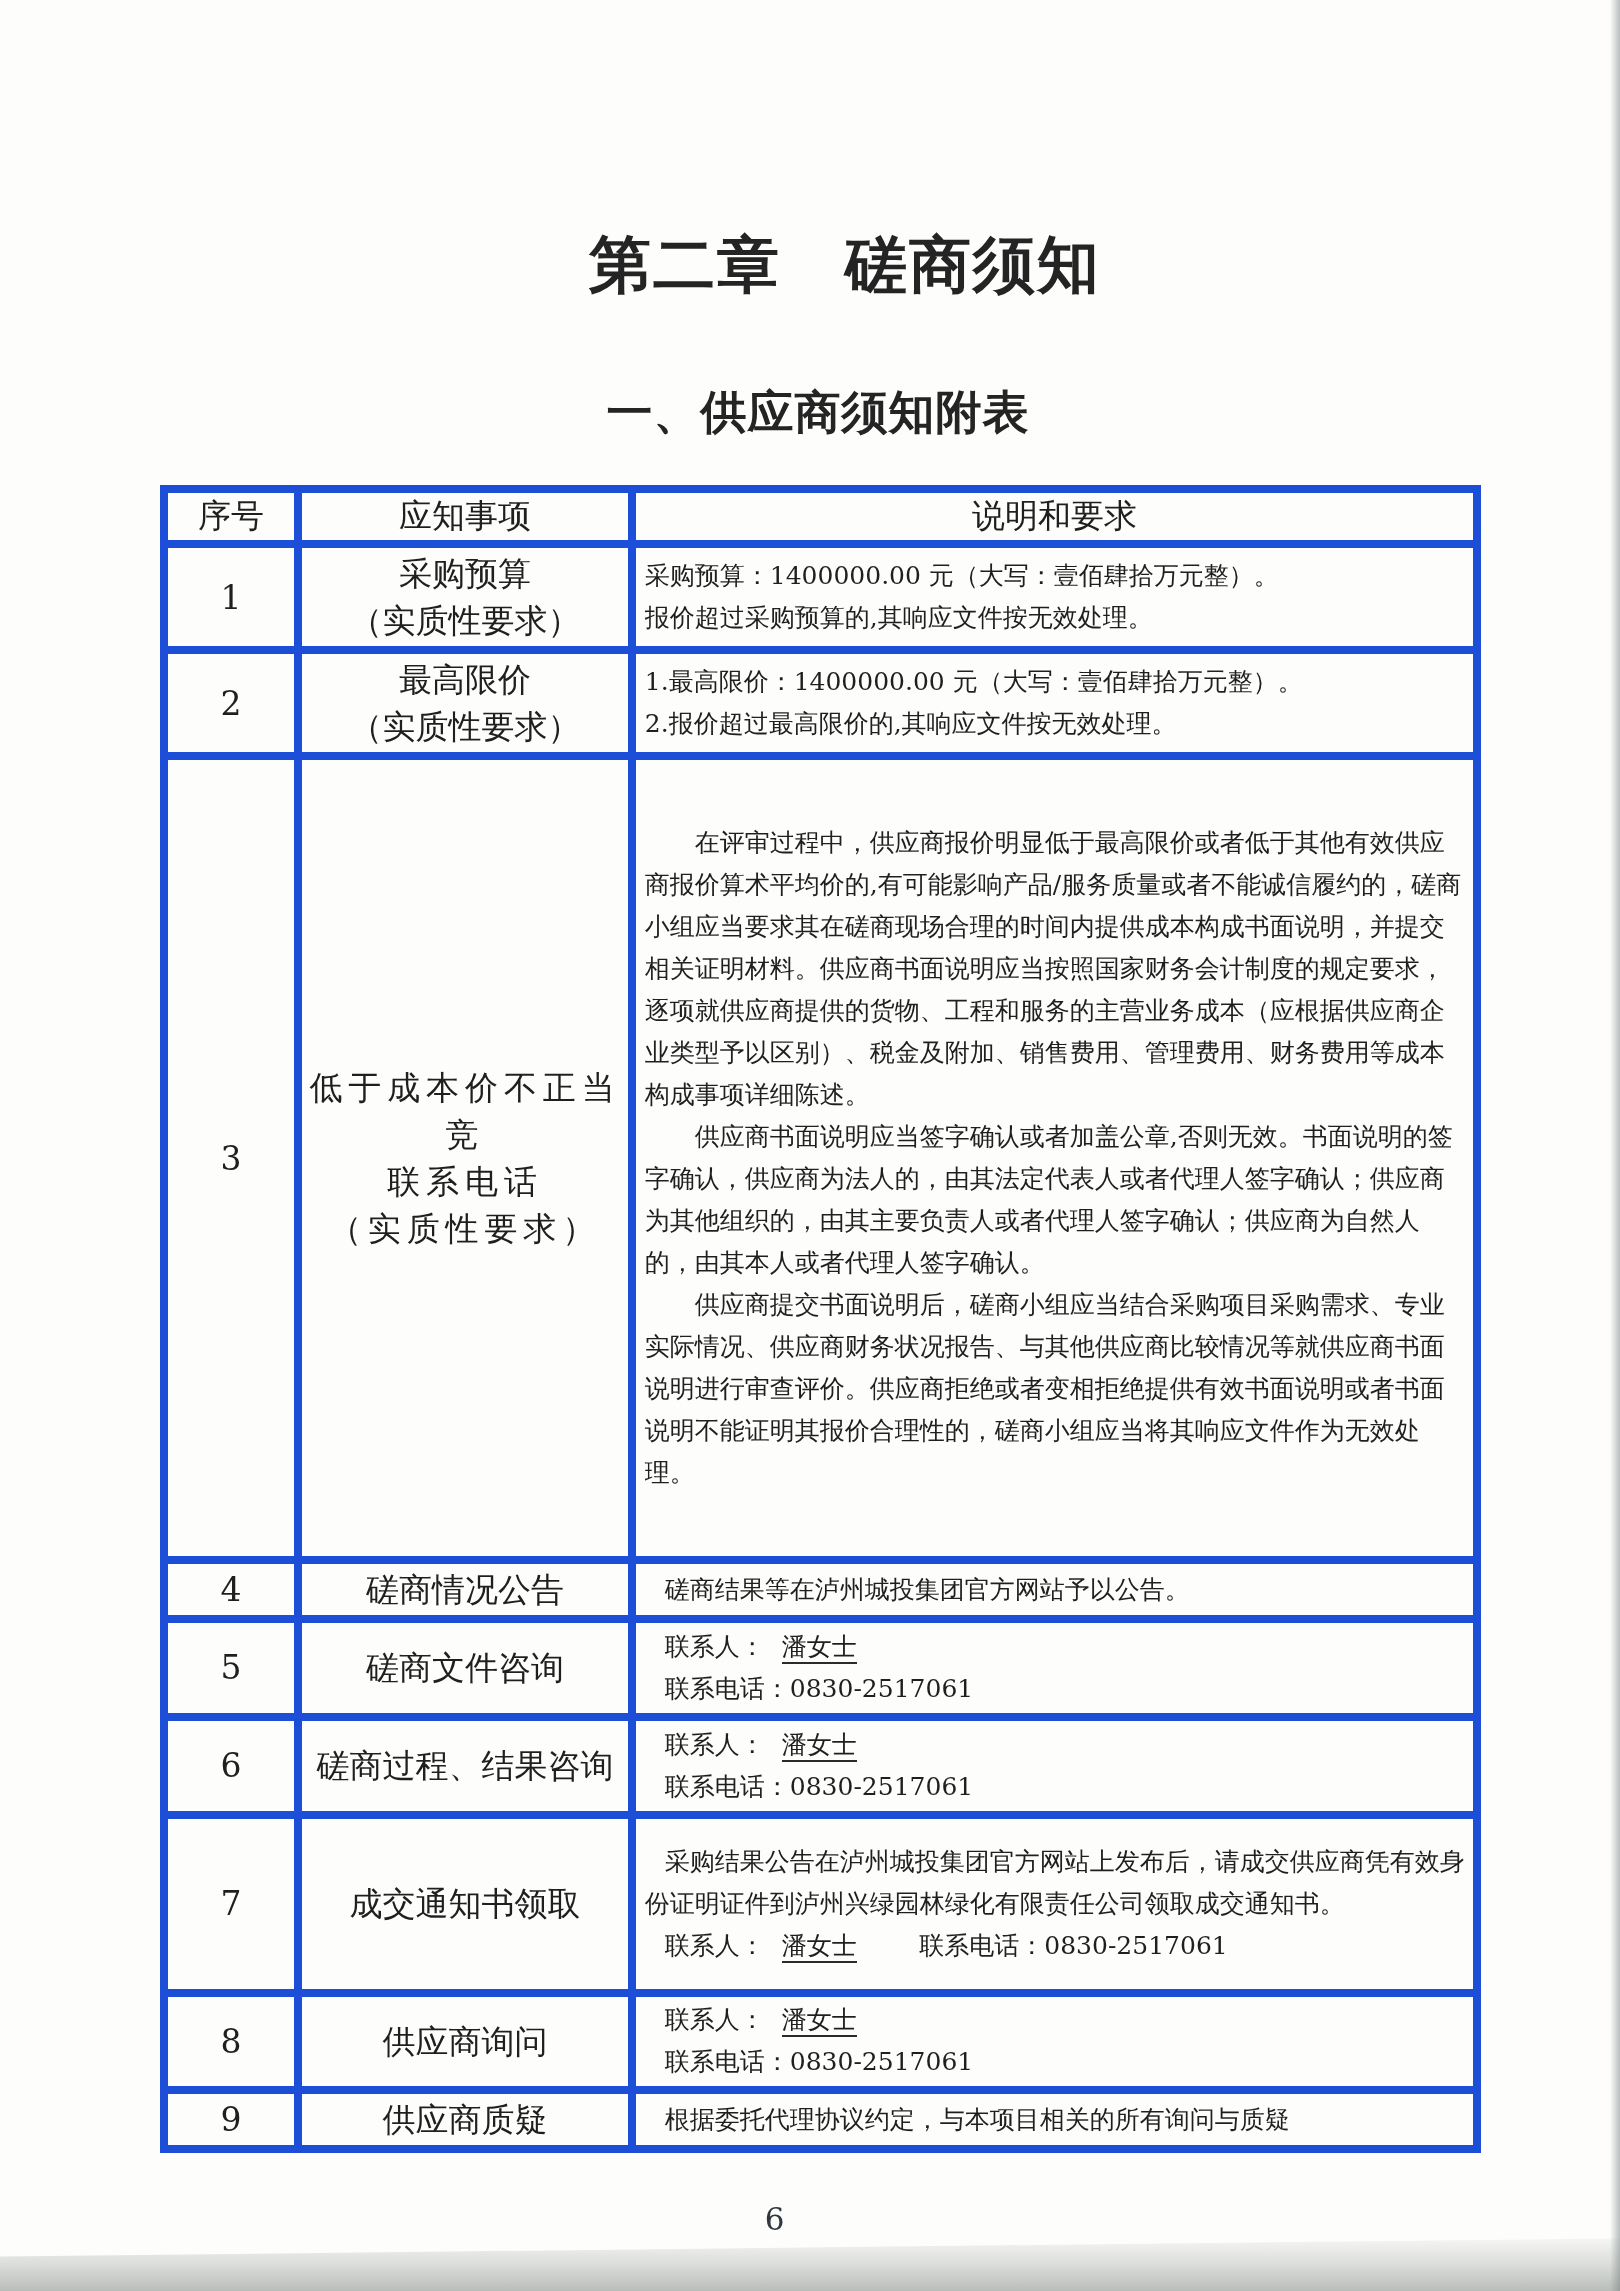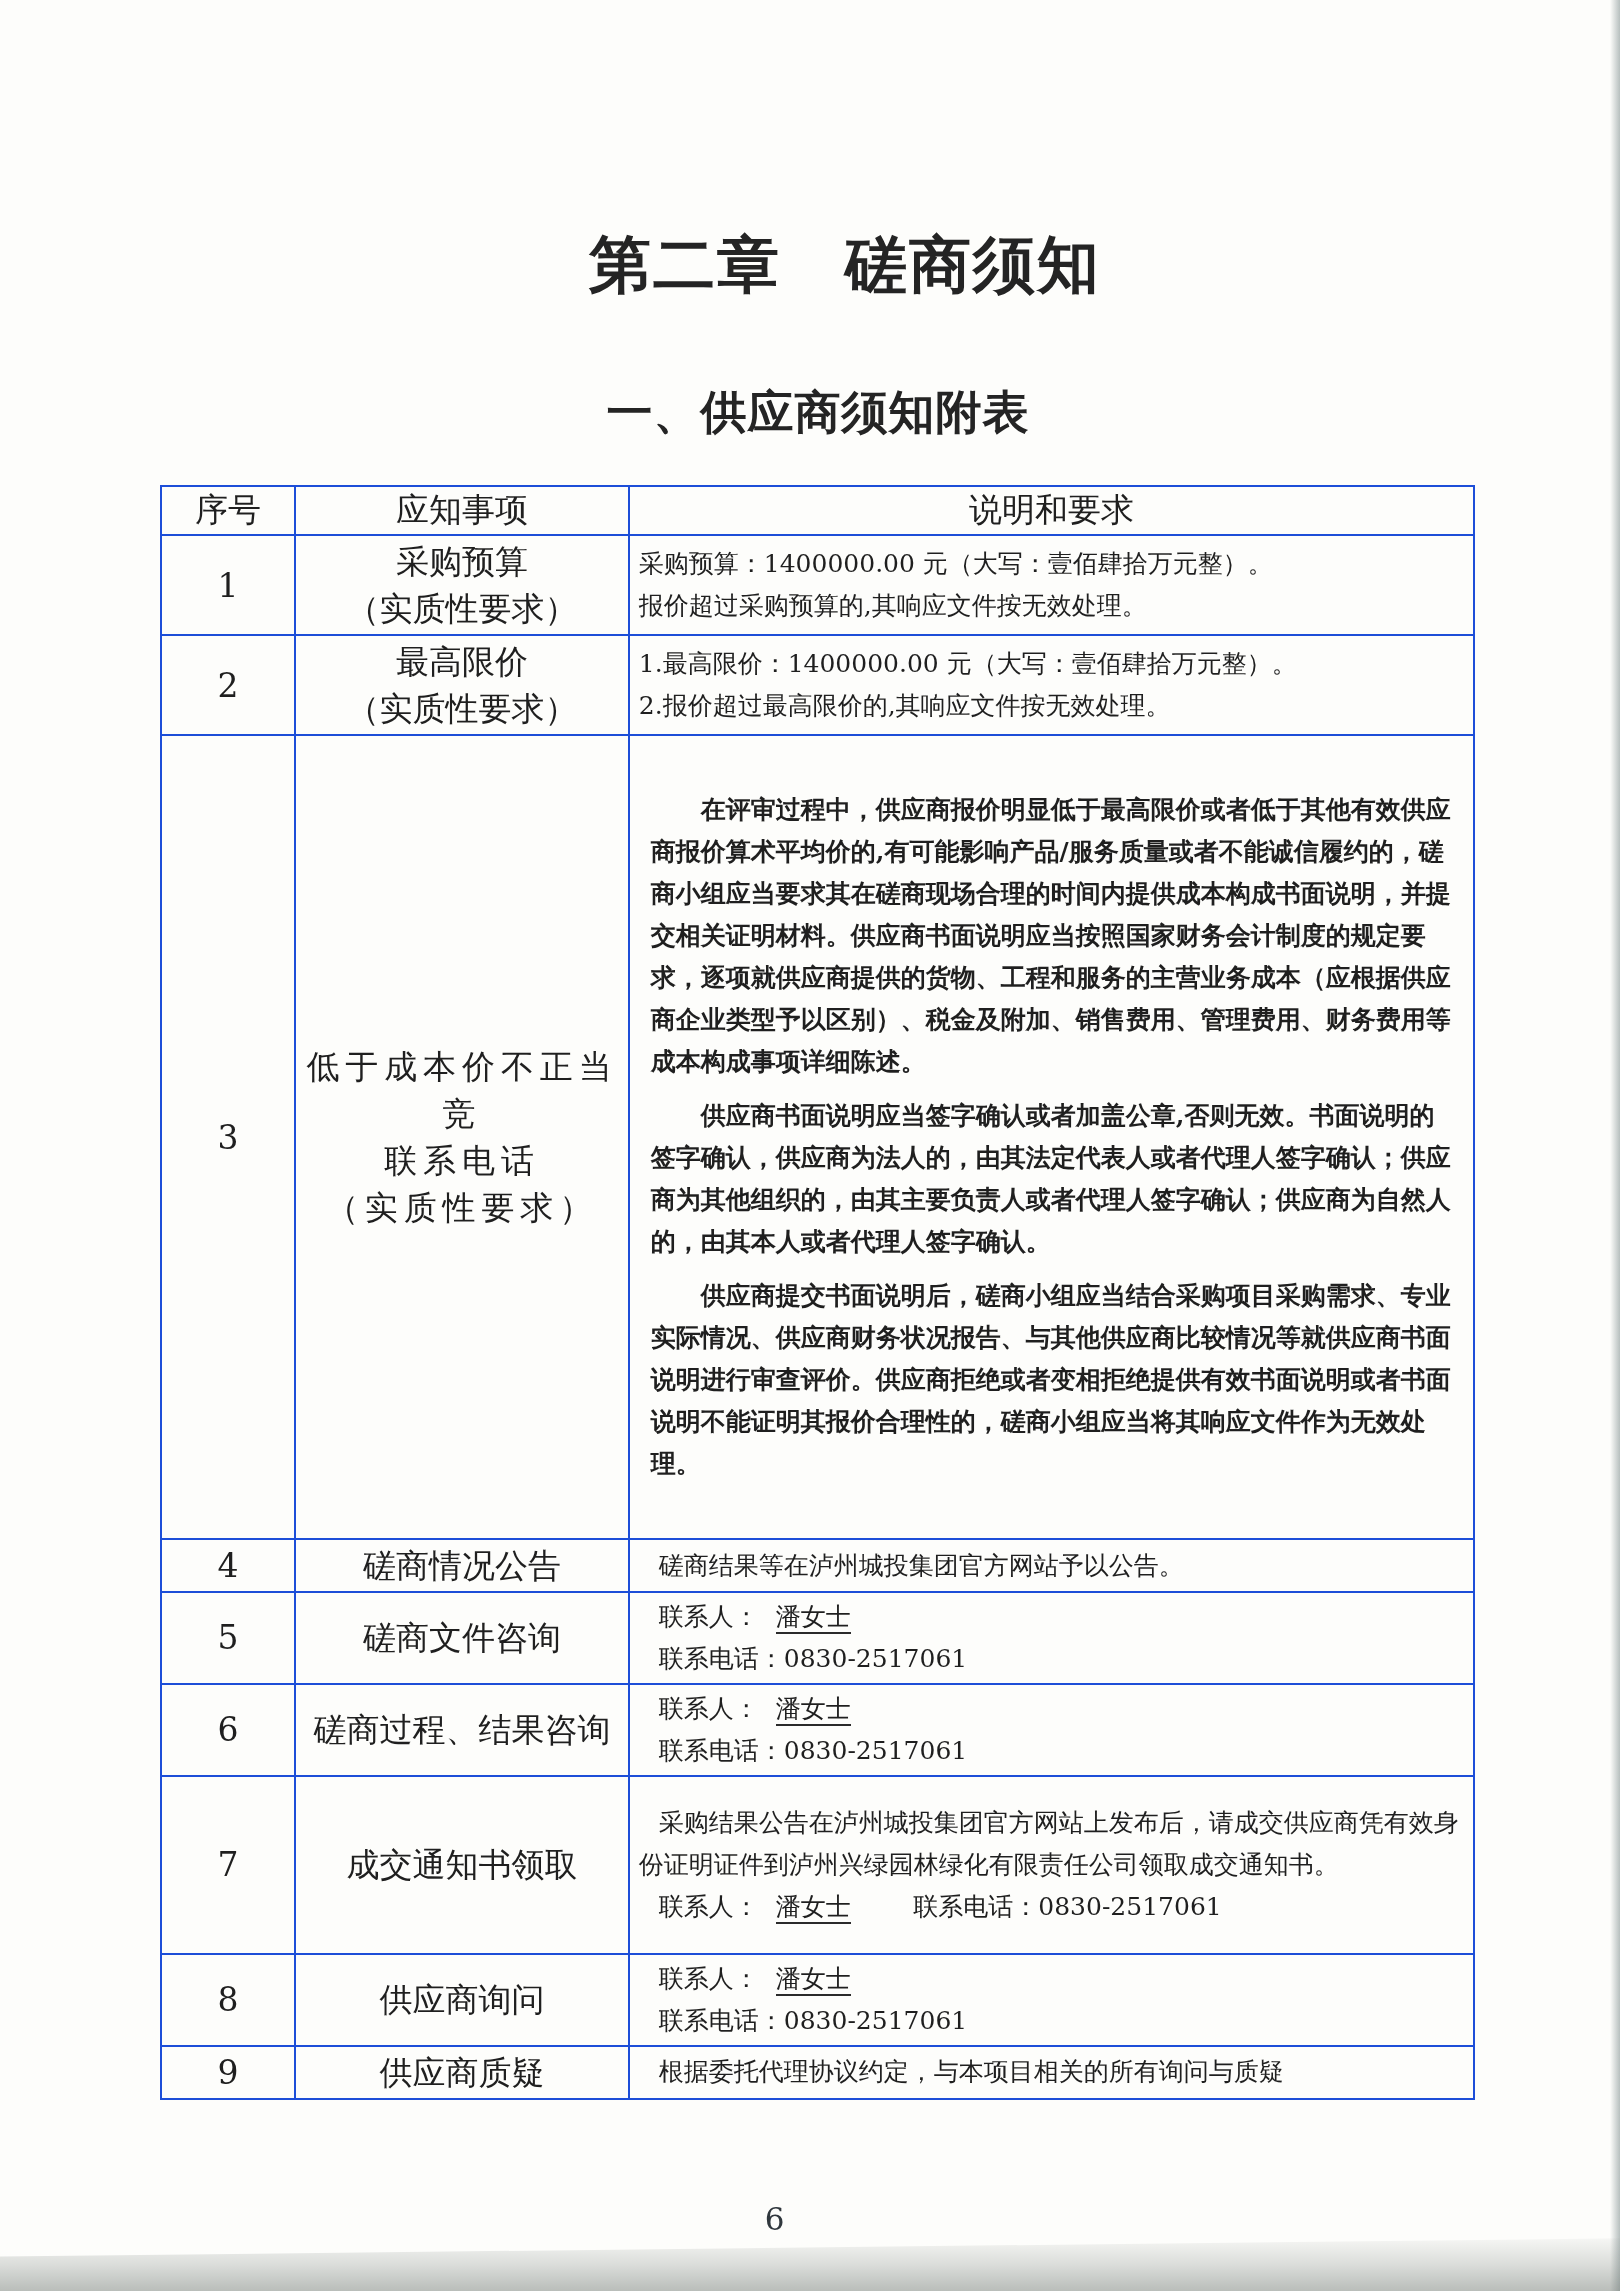--- a/index.html
+++ b/index.html
@@ -36,42 +36,42 @@
     font-size:46px; font-weight:700; letter-spacing:1px;
     white-space:pre; color:#242424;padding-left:8px;
   }
 
   table.notice {
     position:absolute; top:485px; left:160px;
     border-collapse:collapse; table-layout:fixed;
     width:1313px;
     border:2.9px solid #2b2b2b;
   }
-  .notice th, .notice td { border:2px solid #1d4ed8; overflow:hidden; }
+  .notice th, .notice td { border:8px solid #1d4ed8; overflow:hidden; }
   .col-no   { width:134px; }
   .col-item { width:334px; }
   .col-desc { width:845px; }
 
   .notice th {
     font-weight:400; font-size:33px; text-align:center; height:47px;
     padding:0 3.9px;
   }
   .num-cell { text-align:center; font-size:33px; vertical-align:middle; }
   .item-cell {
     text-align:center; font-size:33px; line-height:47px;
     vertical-align:middle; padding:2px 5px;
   }
   .item-line { display:block; }
   .item-line.spread { letter-spacing:5.9px; }
   .desc-cell {
     font-size:25px; line-height:42px;
     vertical-align:middle; padding:2.9px 7.8px 2.9px 8.8px;
     text-align:left;
   }
-  .para { margin:12px; text-indent:2em;font-weight:bold; }
+  .para { margin:0; text-indent:2em; }
   .line { margin:0; }
   .indent-1 { text-indent:0.8em; }
   .contact-block { padding-left:0.8em; }
   .u { border-bottom:2px solid #2b2b2b; padding-bottom:1px;margin-left:17px; }
   .gap-inline { display:inline-block; width:2.5em; }
 
   
   tr.rh-1 { height:92px; }
   tr.rh-2 { height:94px; }
   tr.rh-3 { height:804px; }

